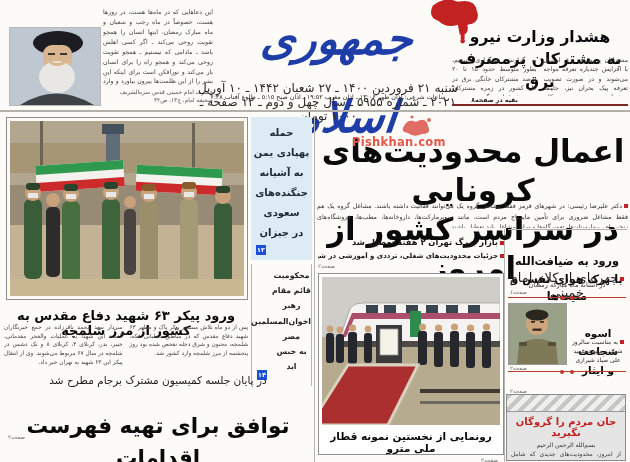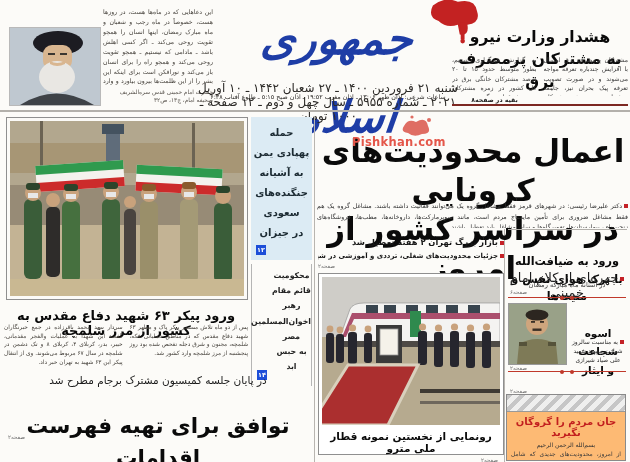--- a/index.html
+++ b/index.html
@@ -263,20 +263,20 @@
 و ایثار</div>
   <div class="abs c" style="left:569px;top:337px;width:58px;font-size:6px;line-height:1.5;color:#2a2a2a;">
     <span class="bullet-sq"></span><span>به مناسبت سالروز شهادت سپهبد شهید علی صیاد شیرازی</span>
   </div>
   <div class="abs pgref" style="left:510px;top:365px;">صفحه۲</div>
   <div class="rdiv" style="left:508px;top:371px;width:118px;"></div>
 
   <div class="abs c hl" style="left:507px;top:375px;width:120px;font-size:15px;">حمایت از مردم</div>
   <div class="abs pgref" style="left:510px;top:388px;">صفحه۲</div>
 
-  <div class="abs" style="left:506px;top:394px;width:120px;height:67px;border:1px solid #8a8a8a;background:#fdba74;box-sizing:border-box;overflow:hidden;">
+  <div class="abs" style="left:506px;top:394px;width:120px;height:67px;border:1px solid #8a8a8a;background:#e5e5e5;box-sizing:border-box;overflow:hidden;">
     <div class="hatch"></div>
     <div class="c" style="font-size:10px;font-weight:800;color:#c21f1f;margin-top:4px;">جان مردم را گروگان نگیرید</div>
     <div class="c" style="font-size:6px;color:#333;margin-top:3px;">بسم‌الله الرحمن الرحیم</div>
     <div class="j" style="font-size:6px;line-height:1.5;color:#3a3a3a;padding:1px 4px 0 4px;">از امروز، محدودیت‌های جدیدی که شامل تعطیلی بسیاری از مشاغل در شهرهای قرمز و نارنجی است در سراسر کشور اجرا می‌شود.</div>
   </div>
 
 </div>
 
 </body></html>

